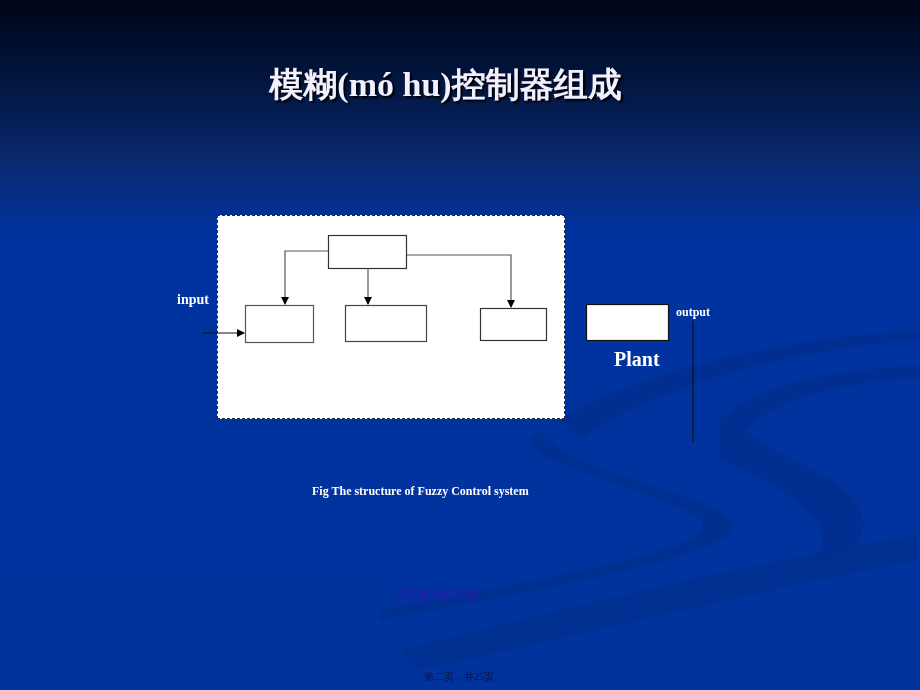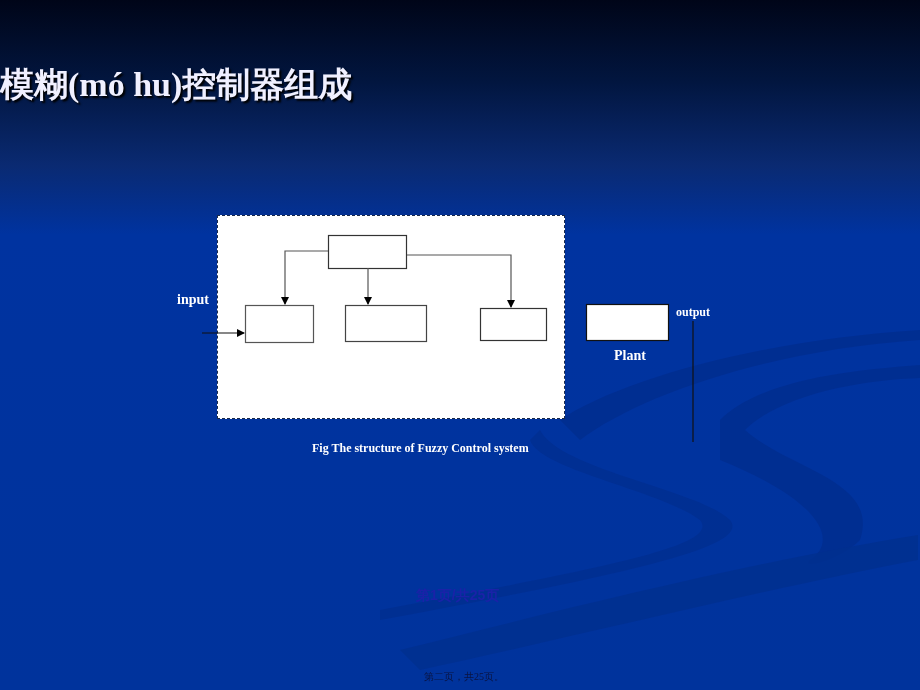--- a/index.html
+++ b/index.html
@@ -3,39 +3,39 @@
 <meta charset="utf-8">
 <style>
   html, body { margin:0; padding:0; }
   body { width:920px; height:690px; overflow:hidden; font-family:"Liberation Serif", serif; }
   .slide {
     position:relative; width:920px; height:690px; overflow:hidden;
     background: linear-gradient(180deg, #000518 0%, #021640 12%, #0a2a72 24%, #0033a0 34%, #00339c 100%);
   }
   .swoosh { position:absolute; left:0; top:0; width:920px; height:690px; pointer-events:none; }
   .title {
-    position:absolute; left:0; width:891px; top:62px; text-align:left;
+    position:absolute; left:0; width:891px; top:62px; text-align:center;
     color:#f0f0ff; font-size:34px; font-weight:bold; font-family:"Liberation Serif", "DejaVu Serif", serif;
     text-shadow: 2px 2px 2px #000;
     letter-spacing:0px;
   }
   .panel {
     position:absolute; left:217px; top:215px; width:346px; height:202px;
     background:#ffffff; border:1px dashed #1b2a4a;
   }
   .diagram-svg { position:absolute; left:0; top:0; width:920px; height:690px; }
   .label {
     position:absolute; color:#ffffff; font-weight:bold; font-family:"Liberation Serif", serif;
   }
   .lbl-input { left:177px; top:292px; font-size:14px; }
   .lbl-output { left:676px; top:305px; font-size:12px; }
-  .lbl-plant { left:614px; top:348px; font-size:14px; }
-  .caption { left:312px; top:441px; font-size:12px;text-align:center; }
+  .lbl-plant { left:614px; top:348px; font-size:20px; }
+  .caption { left:312px; top:484px; font-size:12px;text-align:center; }
   .pager {
-    position:absolute; left:416px; top:587px; color:#1a22a8;
+    position:absolute; left:396px; top:587px; color:#1a22a8;
     font-family:"Liberation Sans", sans-serif; font-size:14px; font-weight:bold;
   }
   .footer {
     position:absolute; left:424px; top:670px; color:#0a1340;
     font-family:"Liberation Serif", serif; font-size:10px;
   }
 </style>
 </head>
 <body>
 

